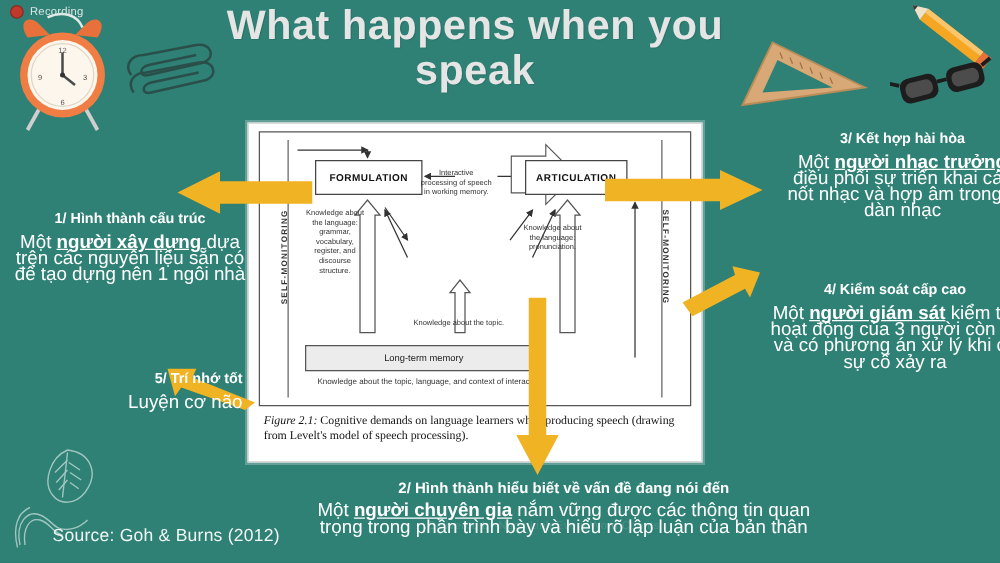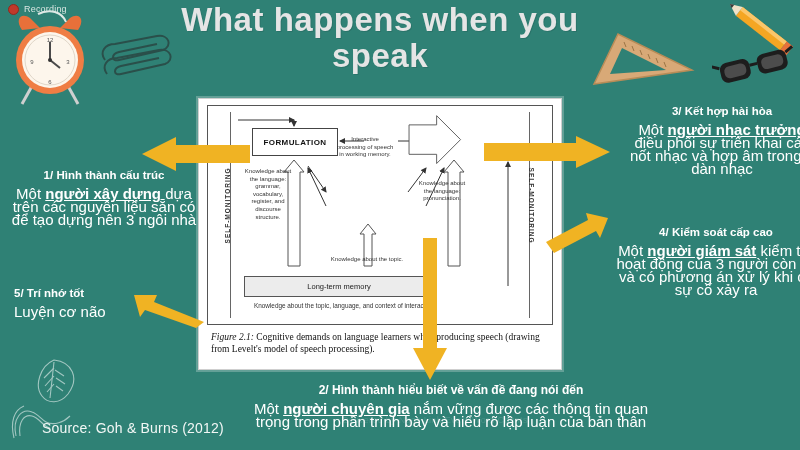--- a/index.html
+++ b/index.html
@@ -72,21 +72,21 @@
 
   
   .ann{position:absolute;z-index:30;color:#ffffff;}
   .ann .hd{font-weight:bold;font-size:11.5px;line-height:14px;margin-bottom:5px;}
   .ann .bd{font-size:15px;line-height:13px;}
   .ann .bd b{font-weight:bold;text-decoration:underline;}
 
   #ann1{left:6px;top:120px;width:196px;text-align:center;margin-top:48px;}
   #ann3{left:606px;top:104px;width:192px;text-align:center;margin-left:20px;}
   #ann4{left:612px;top:225px;width:208px;text-align:center;}
-  #ann5{left:14px;top:286px;width:180px;text-align:left;}
+  #ann5{left:14px;top:296px;width:180px;text-align:right;}
   #ann2{left:236px;top:383px;width:430px;text-align:center;}
   #ann2 .hd{font-size:12px;}
 
   
   .source{
     position:absolute;left:42px;top:420px;color:#f2f7f5;font-size:14px;z-index:30;
     letter-spacing:.2px;
   }
 
   
@@ -225,20 +225,21 @@
         </g>
         <g fill="#fff" stroke="#555" stroke-width="1">
           <path d="M80 160 L80 66 L76 66 L86 54 L96 66 L92 66 L92 160 Z"></path>
           <path d="M240 160 L240 66 L236 66 L246 54 L256 66 L252 66 L252 160 Z"></path>
           <path d="M156 160 L156 128 L152 128 L160 118 L168 128 L164 128 L164 160 Z"></path>
           <path d="M212 14 L242 14 L242 4 L268 30 L242 56 L242 46 L212 46 Z" transform="translate(6,6) scale(0.92)"></path>
         </g>
       </svg>
 
       <div class="nodebox" id="formulation">FORMULATION</div>
+      <div class="nodebox" id="articulation">ARTICULATION</div>
 
       <div class="smalltxt" id="interactive">Interactive processing of speech in working memory.</div>
       <div class="smalltxt" id="know-lang">Knowledge about the language: grammar, vocabulary, register, and discourse structure.</div>
       <div class="smalltxt" id="know-pron">Knowledge about the language: pronunciation.</div>
       <div class="smalltxt" id="know-topic">Knowledge about the topic.</div>
 
       <div id="ltm">Long-term memory</div>
       <div id="bottom-know">Knowledge about the topic, language, and context of interaction</div>
     </div>
 
@@ -273,21 +274,21 @@
   </div>
 
   <div class="arrow" style="left:413px;top:238px;">
     <svg width="34" height="142" viewBox="0 0 34 142">
         <path d="M10 0 L24 0 L24 110 L34 110 L17 142 L0 110 L10 110 Z" fill="#f0b323"></path>
       </svg>
   </div>
 
   <div class="ann" id="ann1">
     <div class="hd">1/ Hình thành cấu trúc</div>
-    <div class="bd"><span>Một </span><b>người xây dựng</b><span> dựa trên các nguyên liệu sẵn có để tạo dựng nên 3 ngôi nhà</span></div>
+    <div class="bd"><span>Một </span><b>người xây dựng</b><span> dựa trên các nguyên liệu sẵn có để tạo dựng nên 1 ngôi nhà</span></div>
   </div>
 
   <div class="ann" id="ann3">
     <div class="hd">3/ Kết hợp hài hòa</div>
     <div class="bd"><span>Một </span><b>người nhạc trưởng</b><span> điều phối sự triển khai các nốt nhạc và hợp âm trong 1 dàn nhạc</span></div>
   </div>
 
   <div class="ann" id="ann4">
     <div class="hd">4/ Kiểm soát cấp cao</div>
     <div class="bd"><span>Một </span><b>người giám sát</b><span> kiểm tra hoạt động của 3 người còn lại và có phương án xử lý khi có sự cố xảy ra</span></div>

